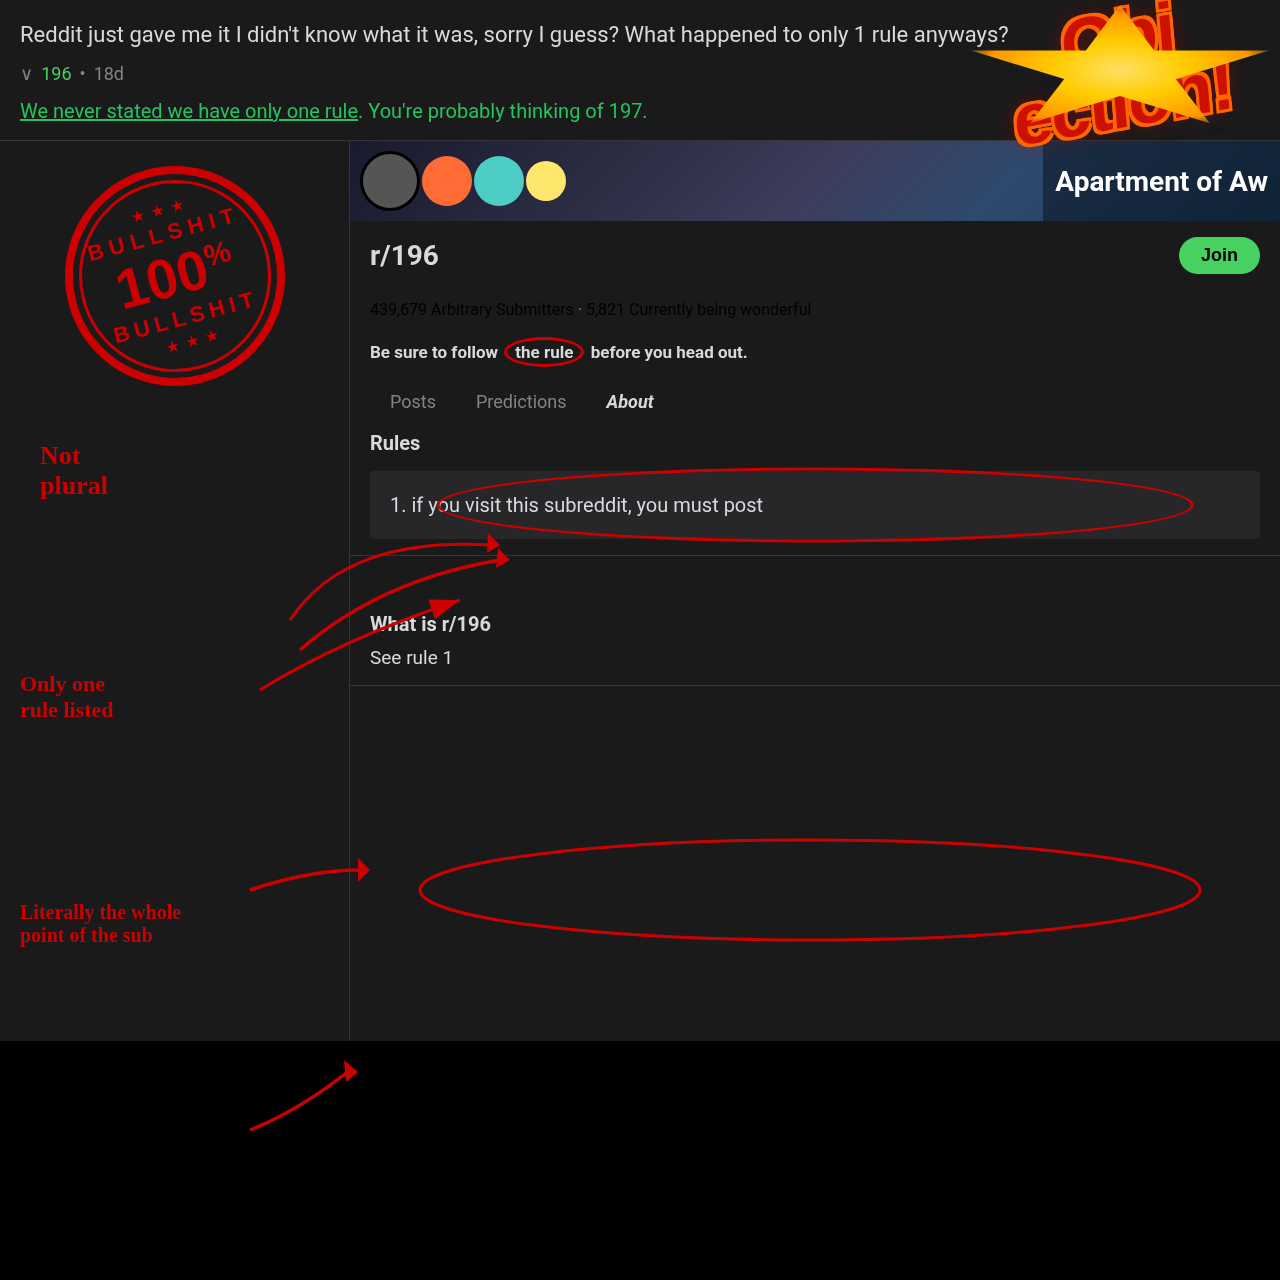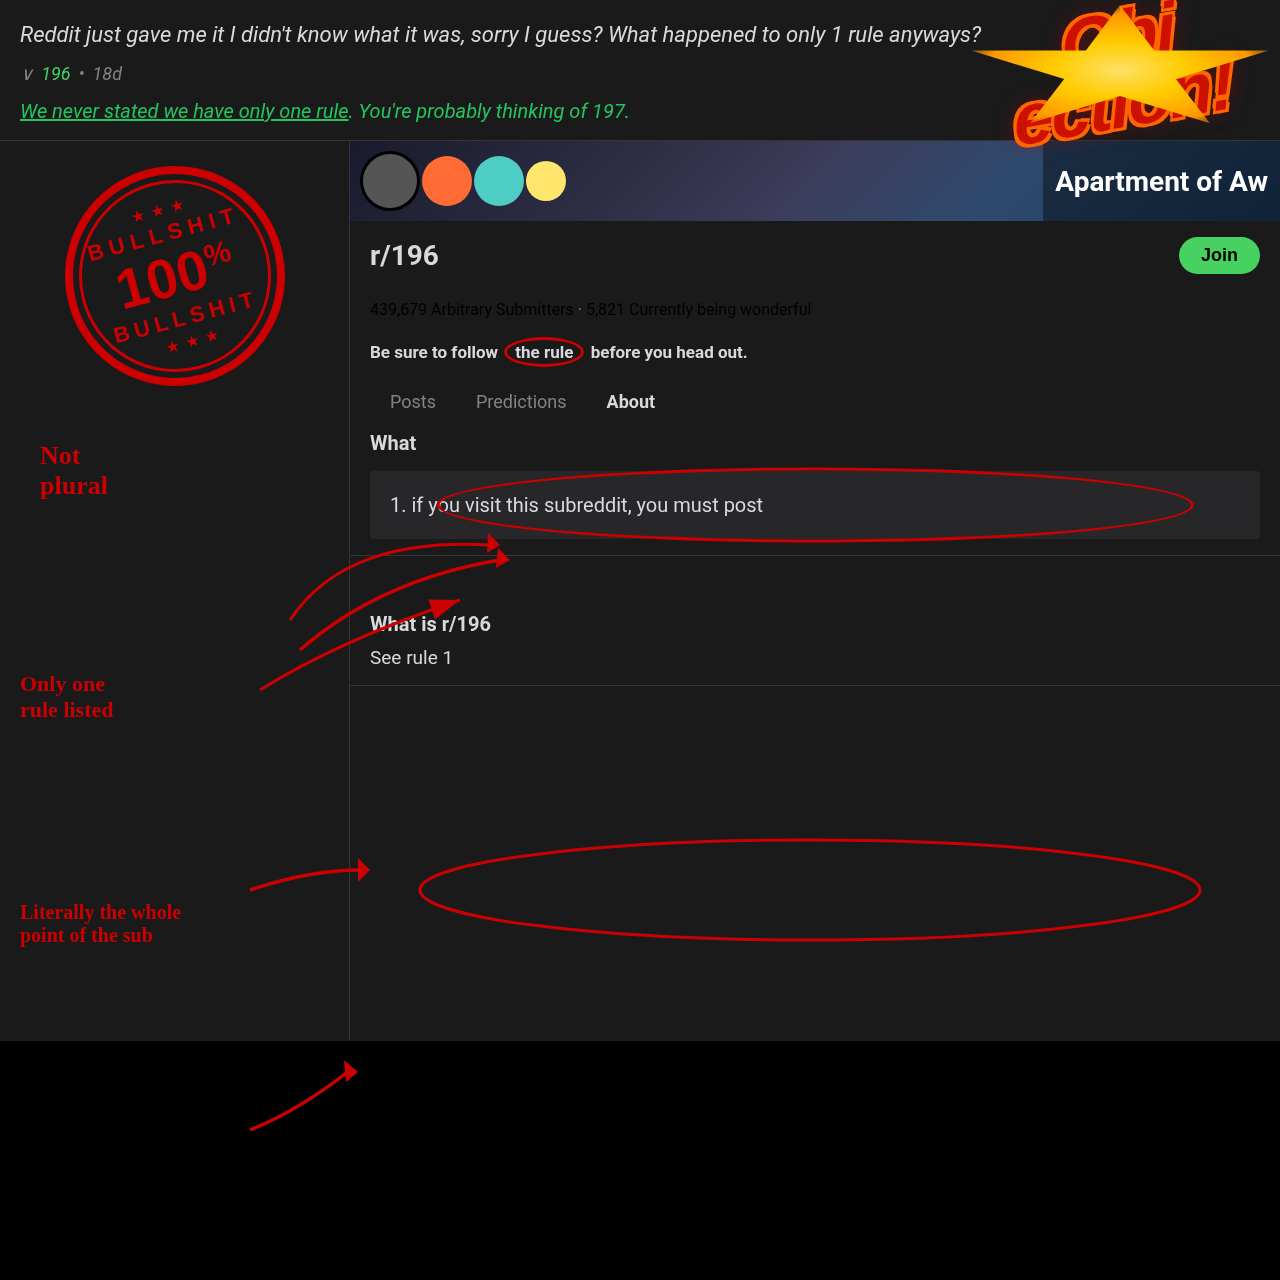--- a/index.html
+++ b/index.html
@@ -11,21 +11,20 @@
       font-family: -apple-system, BlinkMacSystemFont, 'Segoe UI', Roboto, sans-serif;
       position: relative;
     }
 
     
     .top-section {
       background: #1a1a1b;
       padding: 18px 20px 14px 20px;
       border-bottom: 1px solid #343536;
       position: relative;
-      font-style: italic;
     }
     .comment-text {
       color: #d7dadc;
       font-size: 22px;
       line-height: 1.5;
       margin-bottom: 12px;
     }
     .comment-meta {
       display: flex;
       align-items: center;
@@ -243,20 +242,21 @@
     .tab {
       padding: 14px 20px;
       color: #818384;
       font-size: 18px;
       cursor: pointer;
       position: relative;
     }
     .tab.active {
       color: #d7dadc;
       font-weight: 700;
+      font-style: italic;
     }
     .tab.active::after {
       content: '';
       position: absolute;
       bottom: 0; left: 0; right: 0;
       height: 3px;
       background: #0079d3;
     }
 
     
@@ -474,21 +474,21 @@
 
   <div class="annotation-left">
     <div class="annotation-text ann-not-plural">Not<br>plural</div>
     <div class="annotation-text ann-only-one">Only one<br>rule listed</div>
     <div class="annotation-text ann-literally">Literally the whole<br>point of the sub</div>
   </div>
 
   <div class="content-right">
 
     <div class="rules-section">
-      <div class="rules-header">What</div>
+      <div class="rules-header">Rules</div>
       <div class="rule-item">
         <div class="rule-text">1. if you visit this subreddit, you must post</div>
         <div class="rule-oval"></div>
       </div>
     </div>
 
     <div class="what-section">
       <div class="what-header">What is r/196</div>
       <div class="what-text">See rule 1</div>
     </div>

